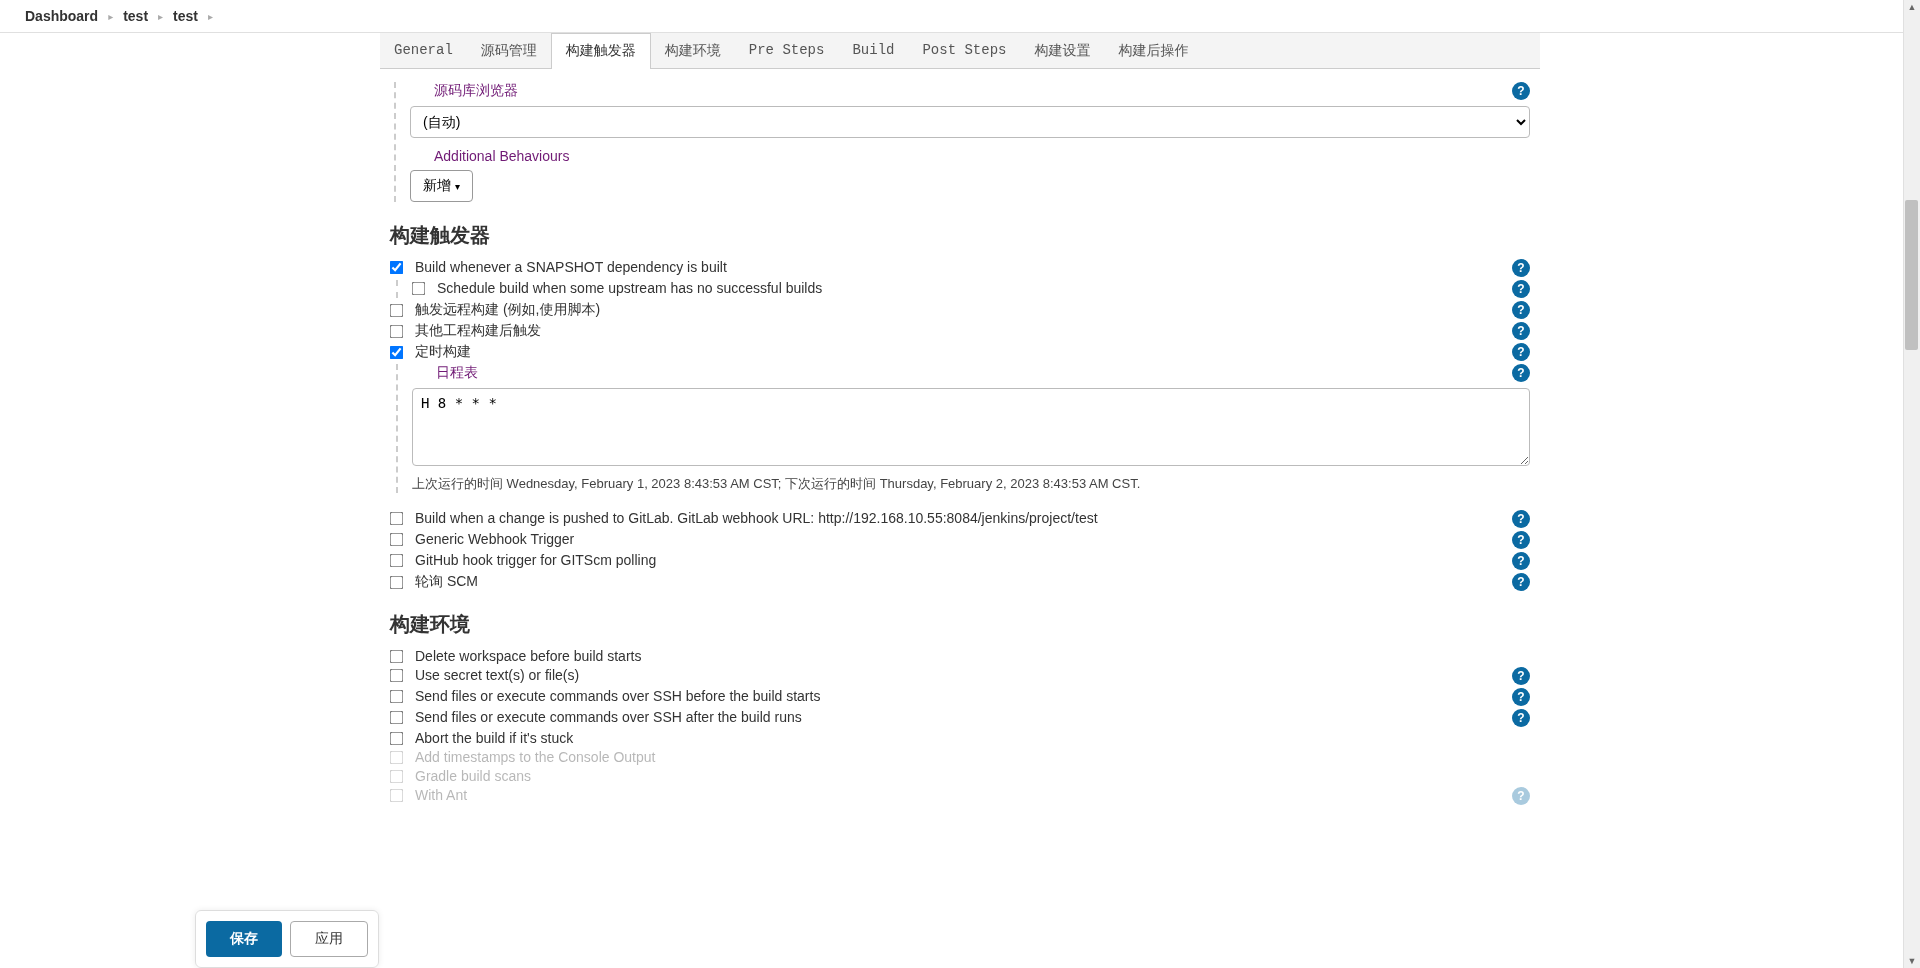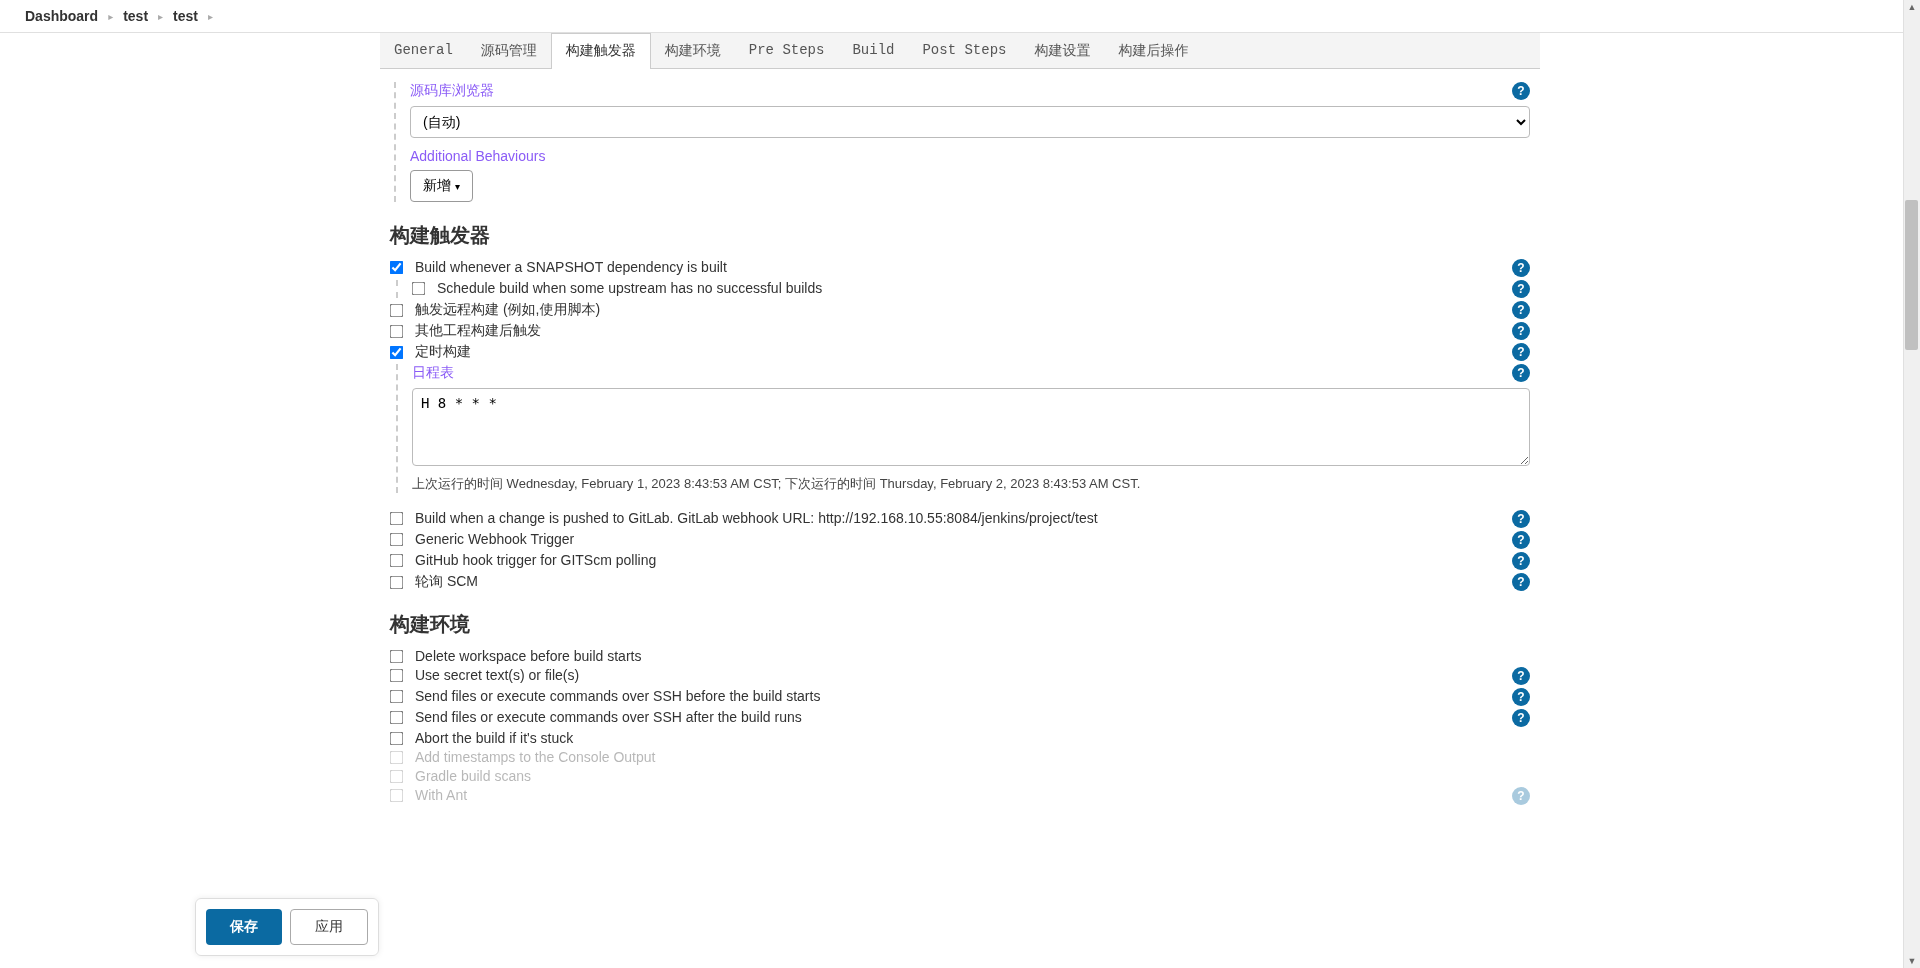--- a/index.html
+++ b/index.html
@@ -50,21 +50,21 @@
   .form-area {
     padding: 10px 10px 120px 10px;
   }
   .row {
     display: flex;
     align-items: flex-start;
     justify-content: space-between;
     margin: 3px 0;
   }
   .row .left { flex: 1; display: flex; align-items: center; gap: 6px; }
-  .sub-label { font-size: 14px; color: #8b5cf6; }
+  .sub-label { font-size: 14px; color: #701a75; margin-left: 24px; }
   .help {
     width: 18px; height: 18px; border-radius: 50%;
     background: #0b6aa2;
     color: #fff;
     font-size: 12px;
     font-weight: bold;
     display: inline-flex;
     align-items: center;
     justify-content: center;
     cursor: pointer;
@@ -112,21 +112,21 @@
     color: #444;
     margin-top: 6px;
   }
   .left-border {
     border-left: 2px dashed #ccc;
     padding-left: 14px;
     margin-left: 4px;
   }
   .save-bar {
     position: fixed;
-    bottom: 12px;
+    bottom: 0;
     left: 195px;
     display: flex;
     gap: 8px;
     padding: 10px;
     background: rgba(255,255,255,0.95);
     border: 1px solid #ddd;
     border-radius: 6px;
     box-shadow: 0 0 6px rgba(0,0,0,0.08);
   }
   .btn-primary {

